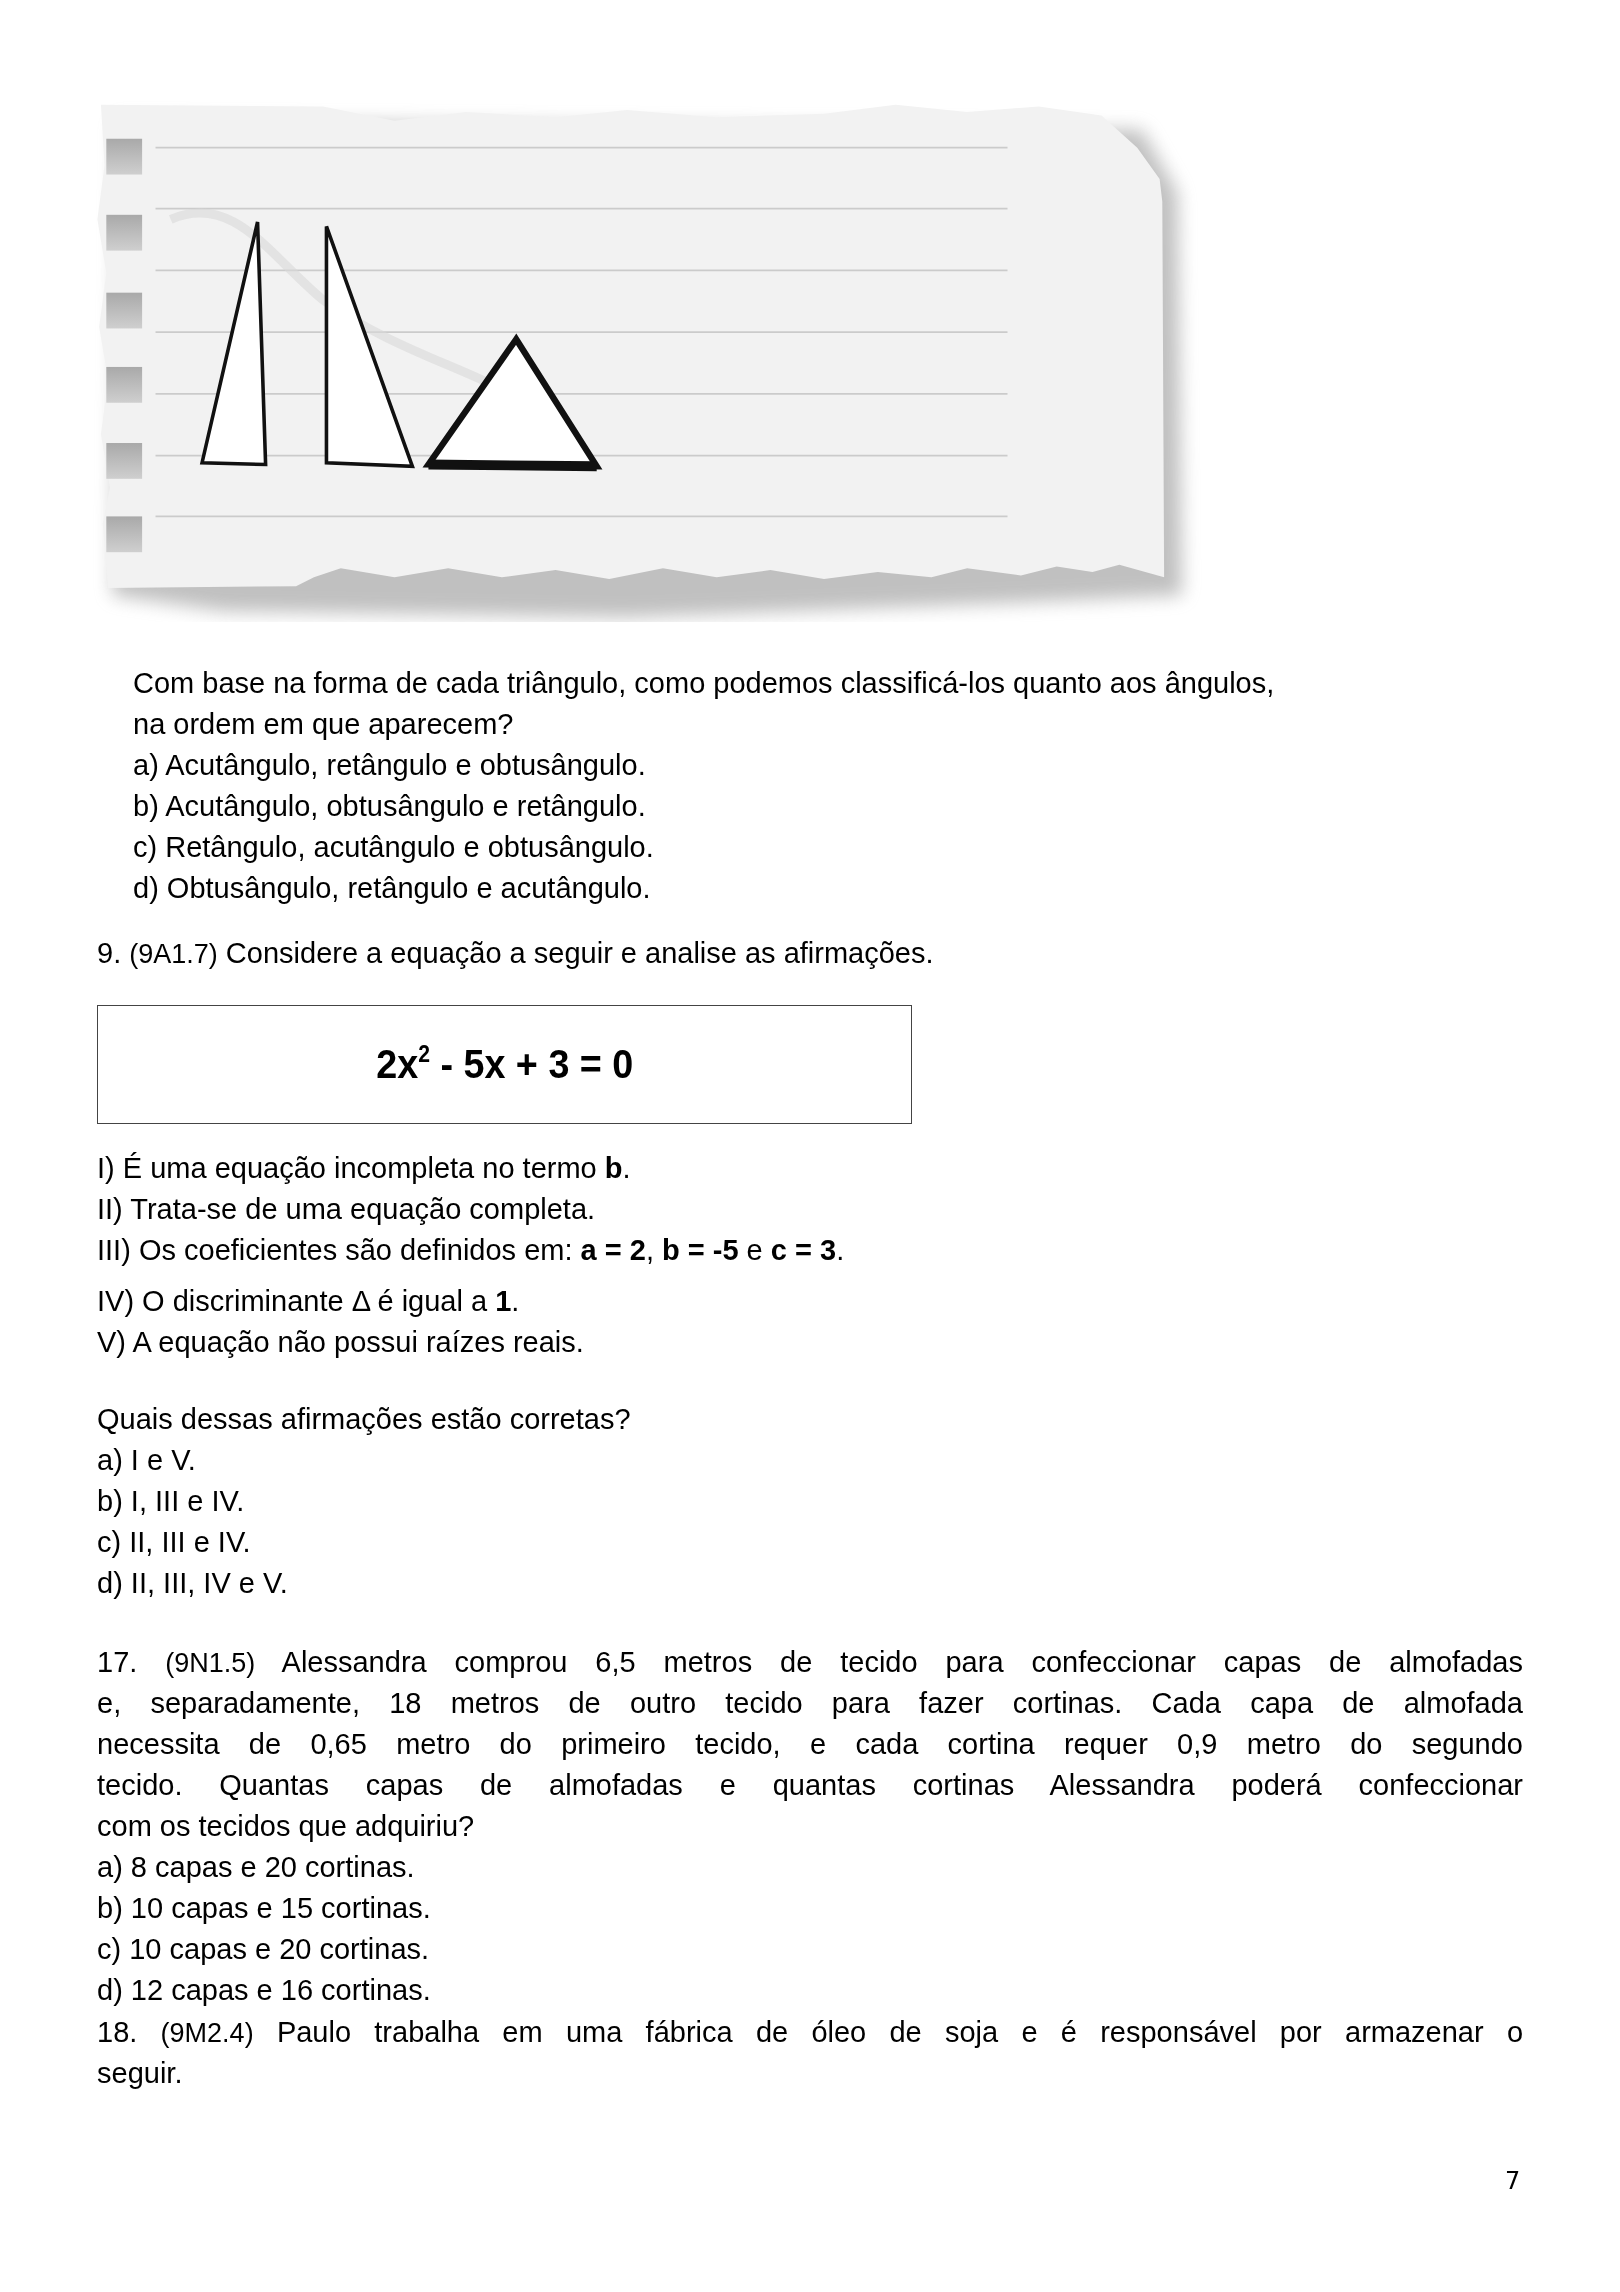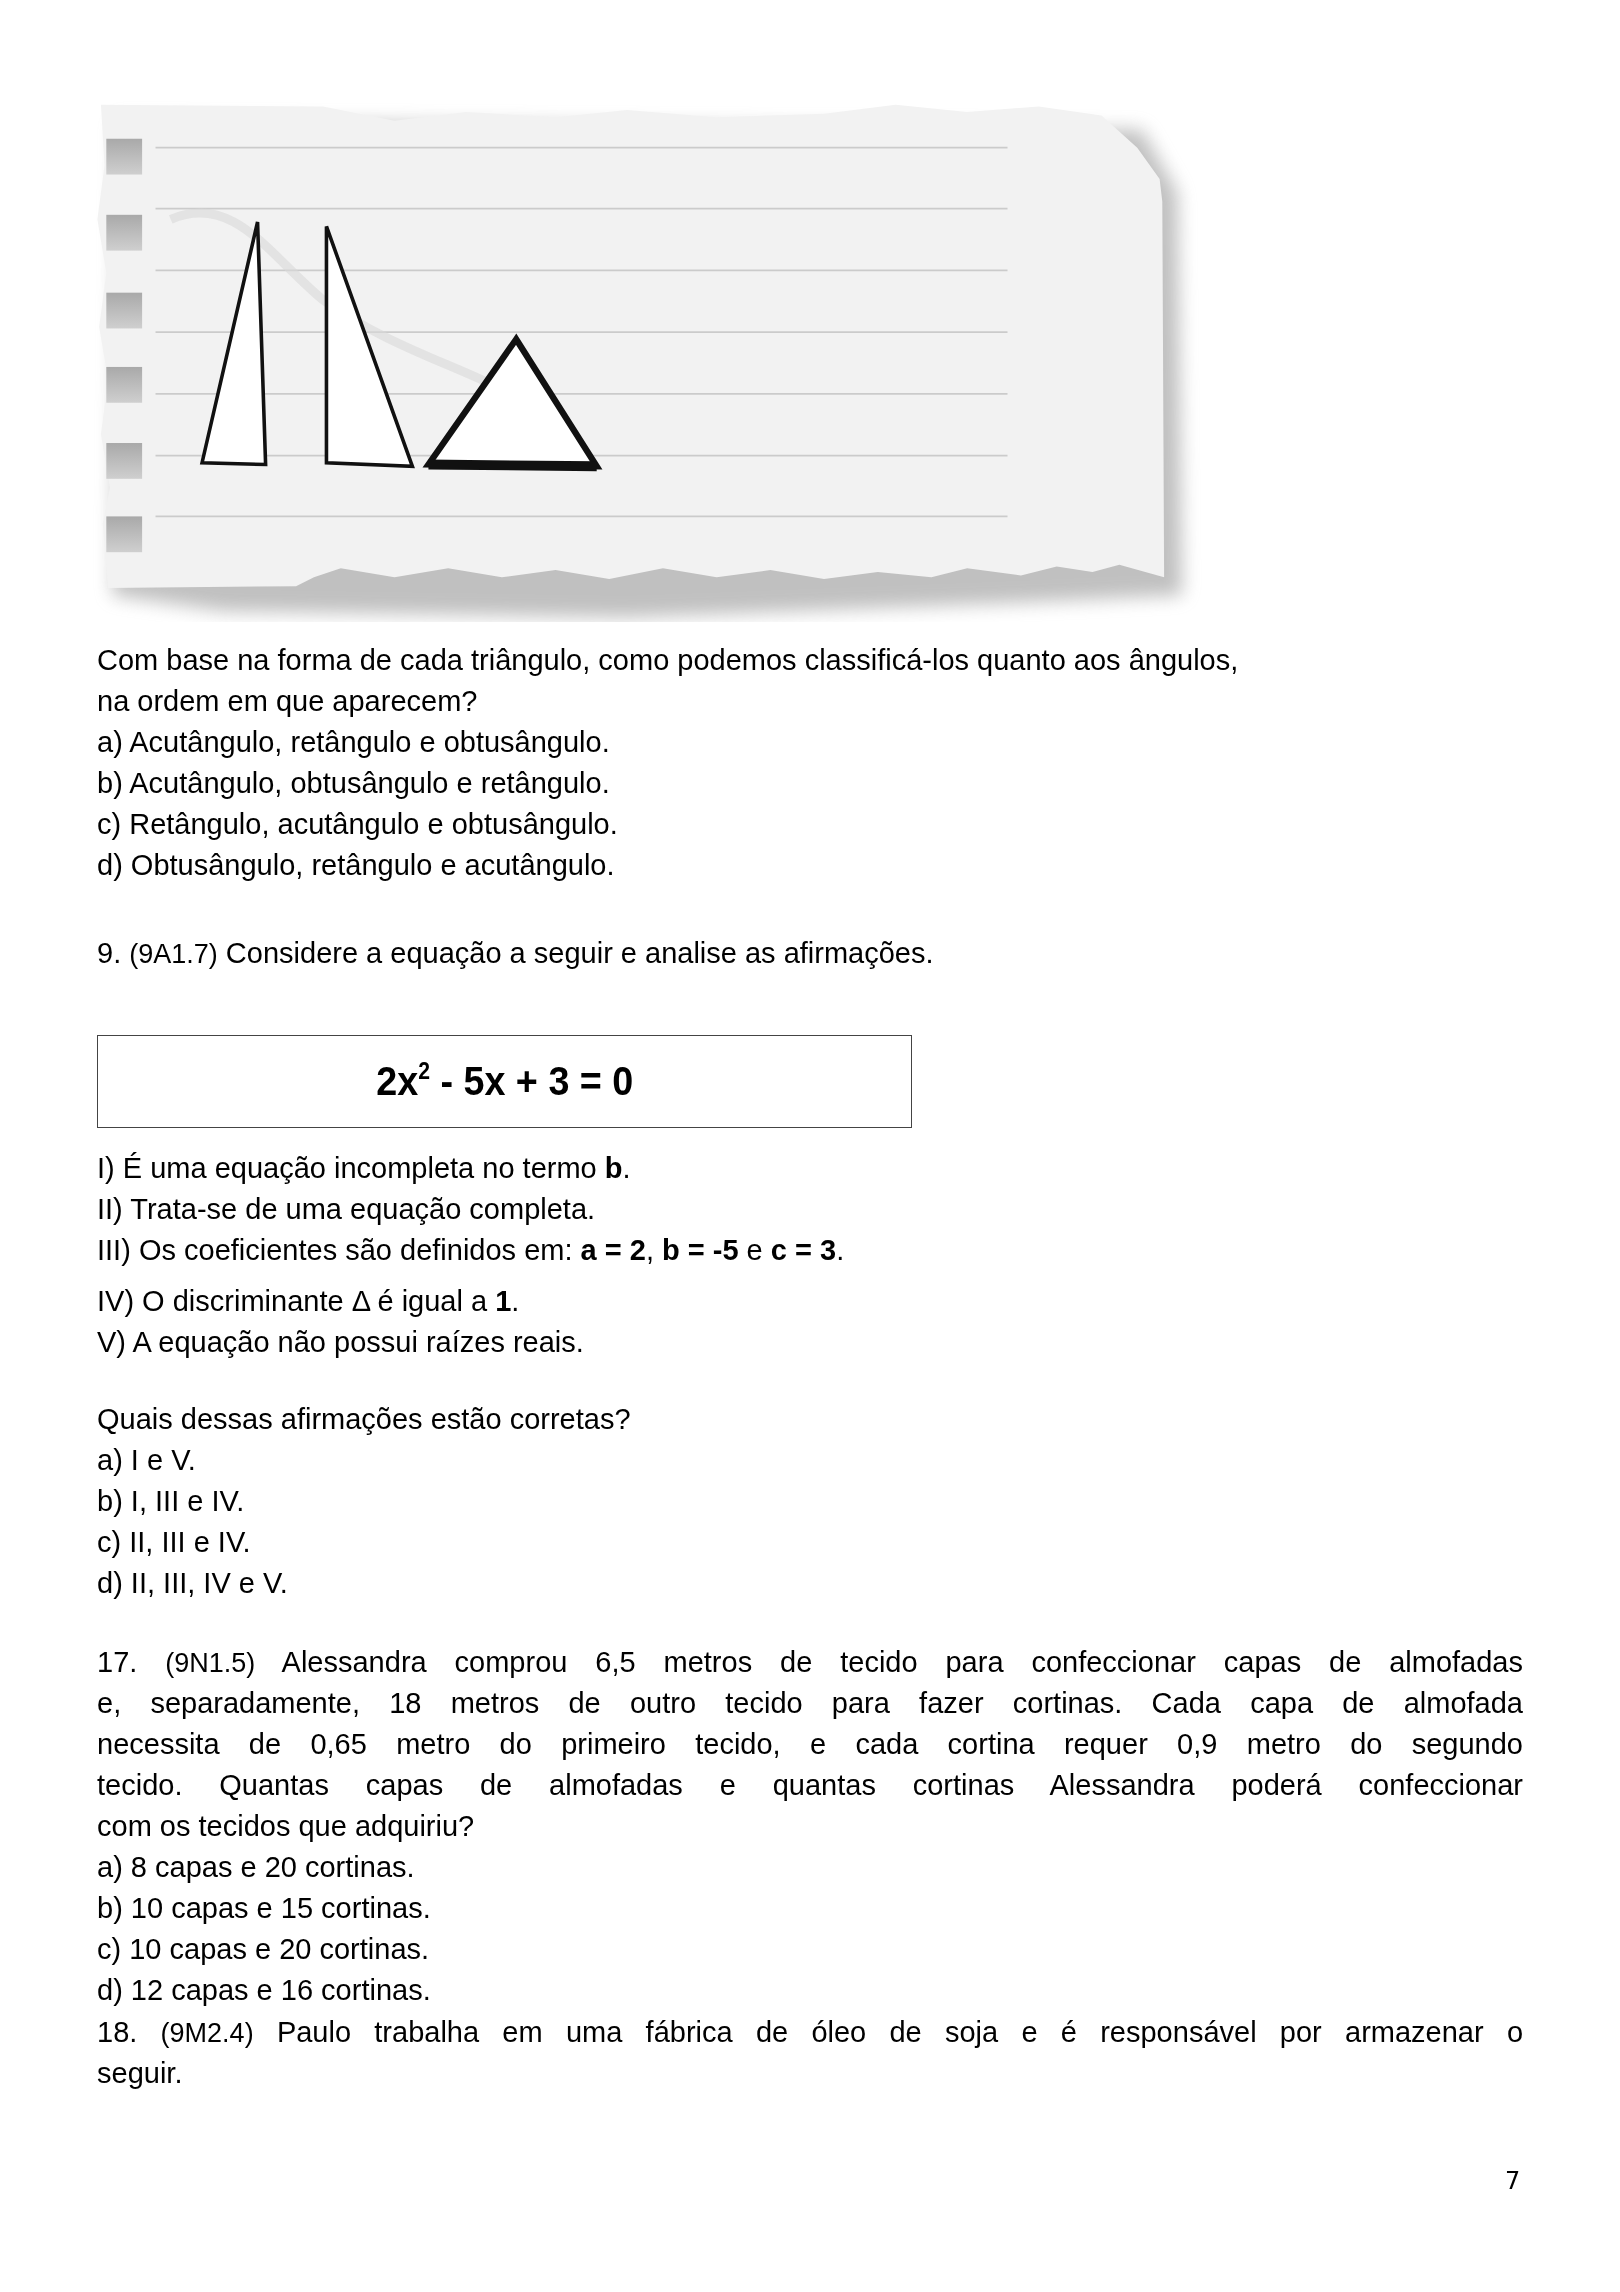--- a/index.html
+++ b/index.html
@@ -11,21 +11,21 @@
   .figure { position: absolute; left: 90px; top: 94px; width: 1128px; height: 528px; }
   .figure svg { width: 100%; height: 100%; display: block; }
 
   
   .block { position: absolute; left: 97px; width: 1426px; font-size: 29px; line-height: 41px; }
   .line { white-space: nowrap; height: 41px; }
   .just { text-align: justify; text-align-last: justify; white-space: normal; }
   .code { font-size: 27px; }
   b { font-weight: bold; }
 
-  .eq-box { position: absolute; left: 97px; top: 1035px; width: 815px; height: 93px;
+  .eq-box { position: absolute; left: 97px; top: 1005px; width: 815px; height: 119px;
             border: 1.8px solid #444; box-sizing: border-box;
             display: flex; align-items: center; justify-content: center; }
   .eq { font-weight: bold; font-size: 41px; letter-spacing: 0px; transform: scaleX(0.92); }
   .eq sup { font-size: 23px; vertical-align: 16px; }
 
   .page-number { position: absolute; left: 1505px; top: 2167px; font-size: 24px;
                  font-family: "DejaVu Sans", sans-serif; }
 </style>
 </head>
 <body>
@@ -75,21 +75,21 @@
 
       <polygon points="187,143 125,412 196,414 " fill="#ffffff" stroke="#111" stroke-width="4" stroke-linejoin="miter"></polygon>
 
       <polygon points="264,148 264,412 360,416" fill="#ffffff" stroke="#111" stroke-width="4"></polygon>
 
       <polygon points="476,274 378,414 566,416" fill="#ffffff" stroke="#111" stroke-width="7"></polygon>
       <line x1="378" y1="414" x2="566" y2="416" stroke="#111" stroke-width="11"></line>
     </svg>
   </div>
 
-  <div class="block" style="top: 640px;">
+  <div class="block" style="top: 663px; margin-left: 36px;">
     <div class="line">Com base na forma de cada triângulo, como podemos classificá-los quanto aos ângulos,</div>
     <div class="line">na ordem em que aparecem?</div>
     <div class="line">a) Acutângulo, retângulo e obtusângulo.</div>
     <div class="line">b) Acutângulo, obtusângulo e retângulo.</div>
     <div class="line">c) Retângulo, acutângulo e obtusângulo.</div>
     <div class="line">d) Obtusângulo, retângulo e acutângulo.</div>
   </div>
 
   <div class="block" style="top: 933px;">
     <div class="line">

